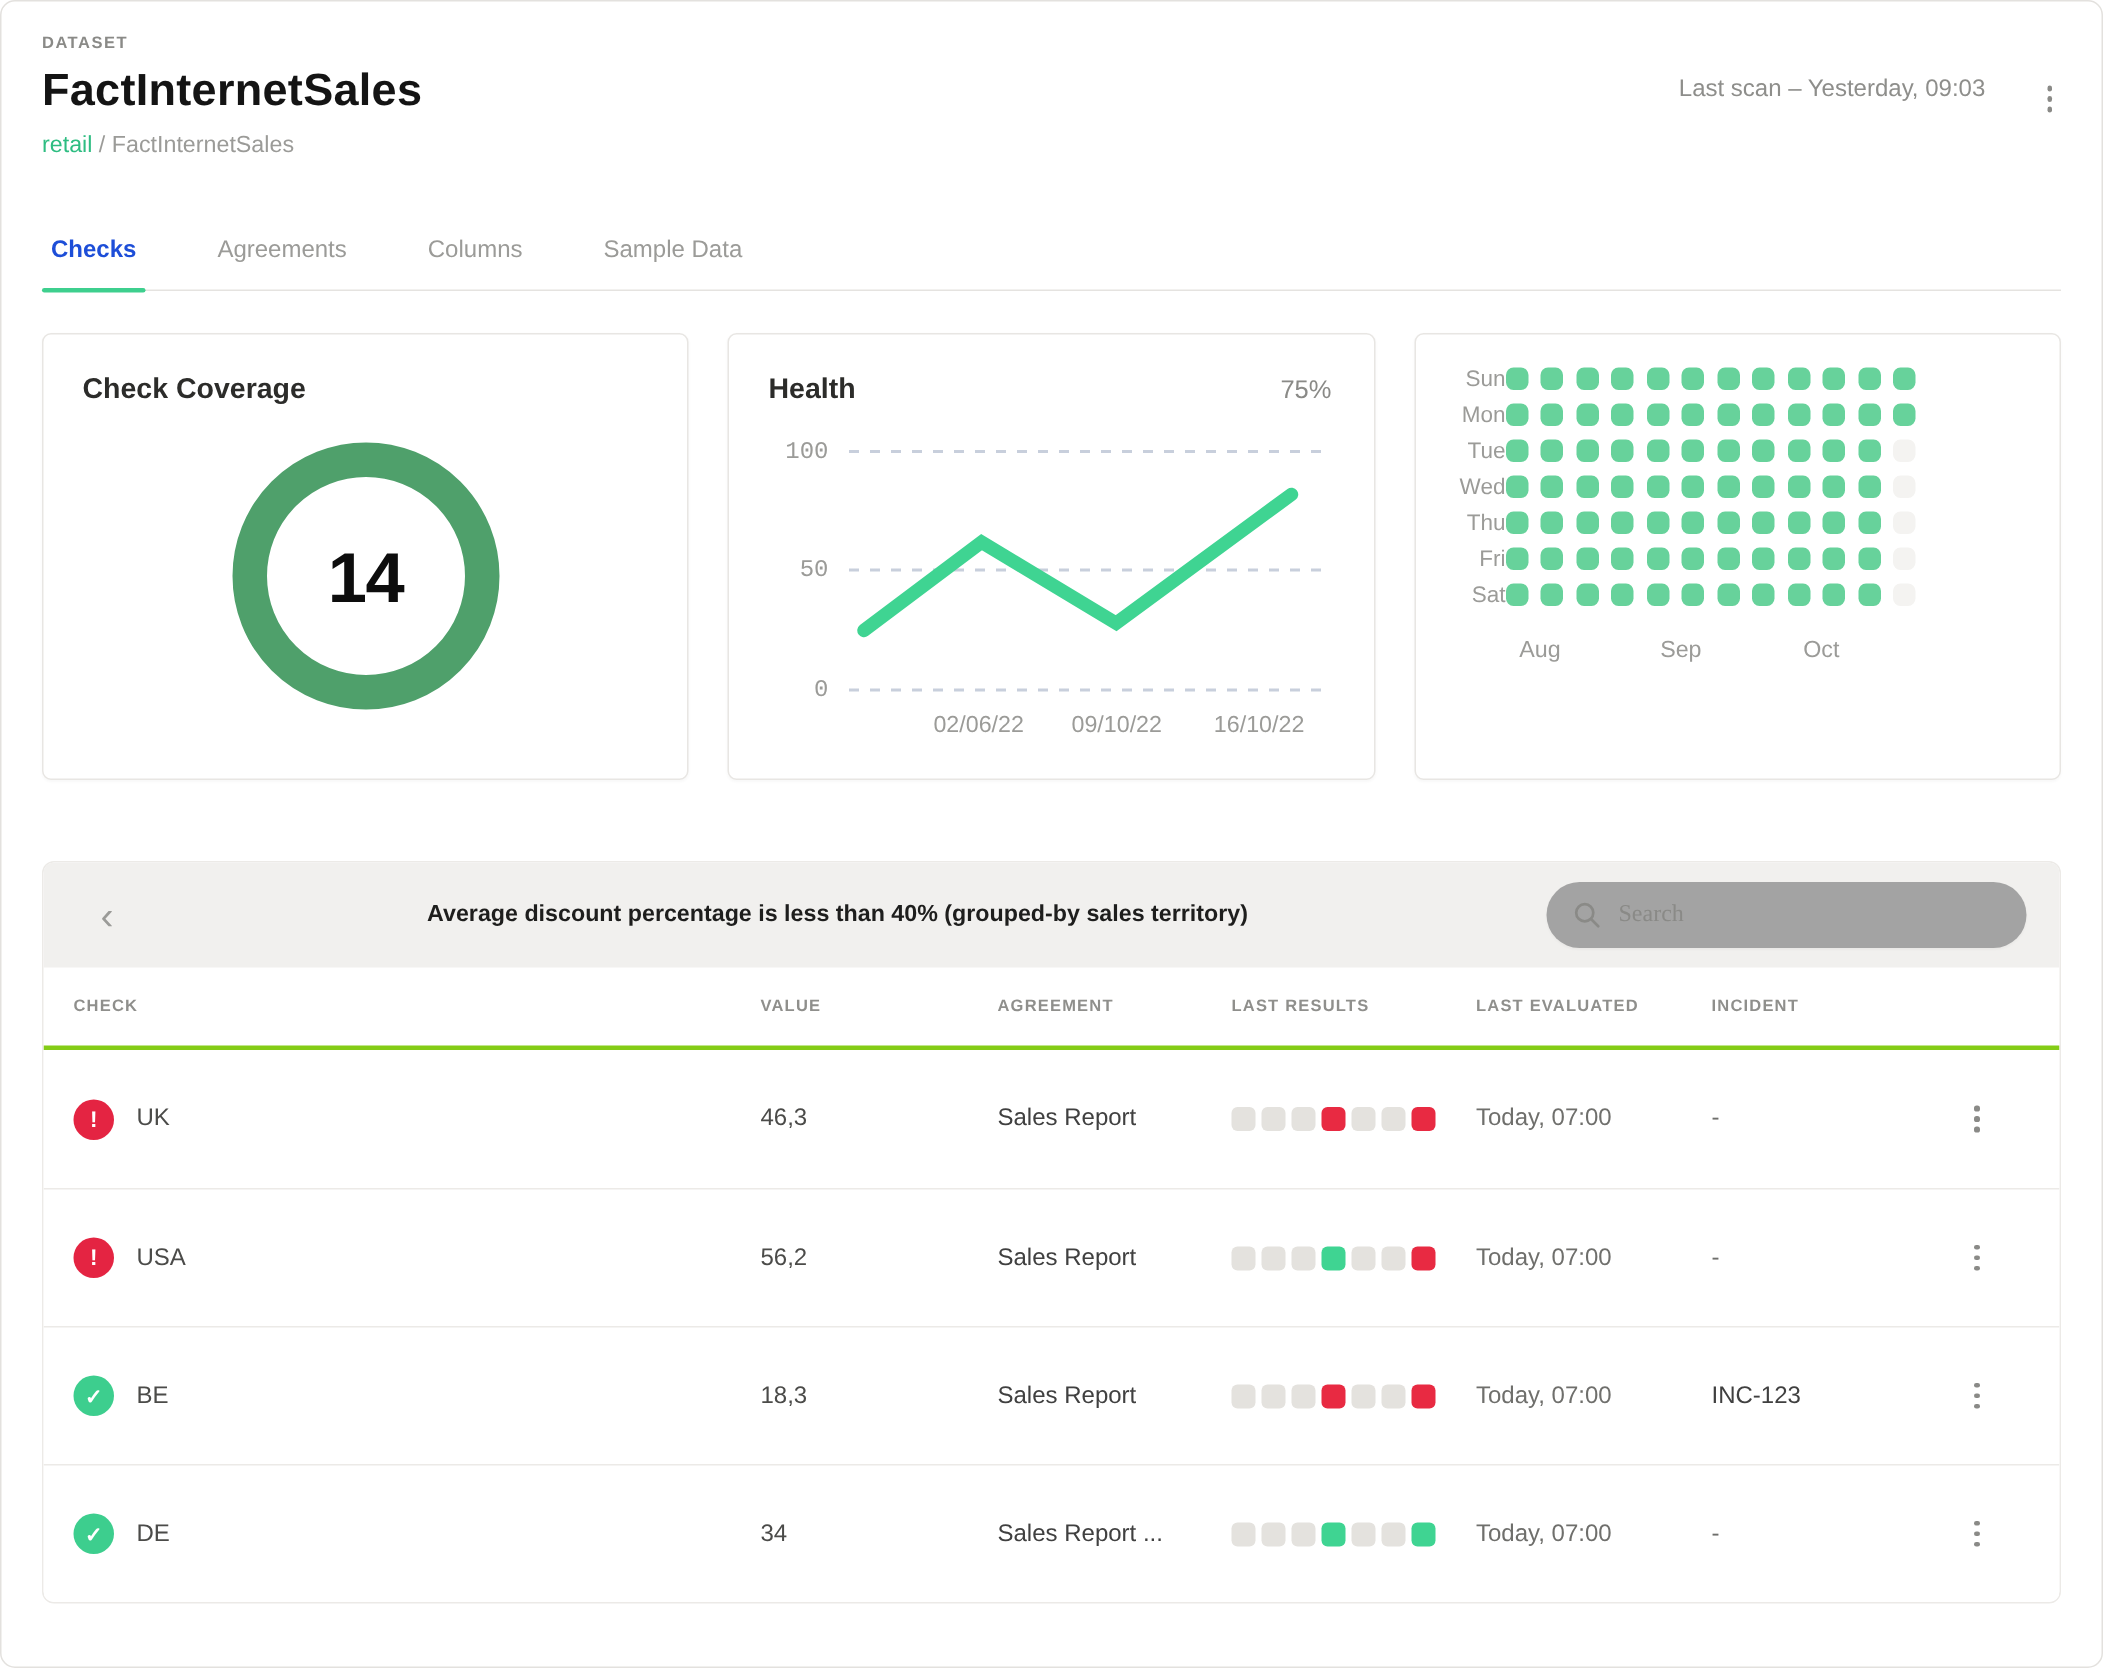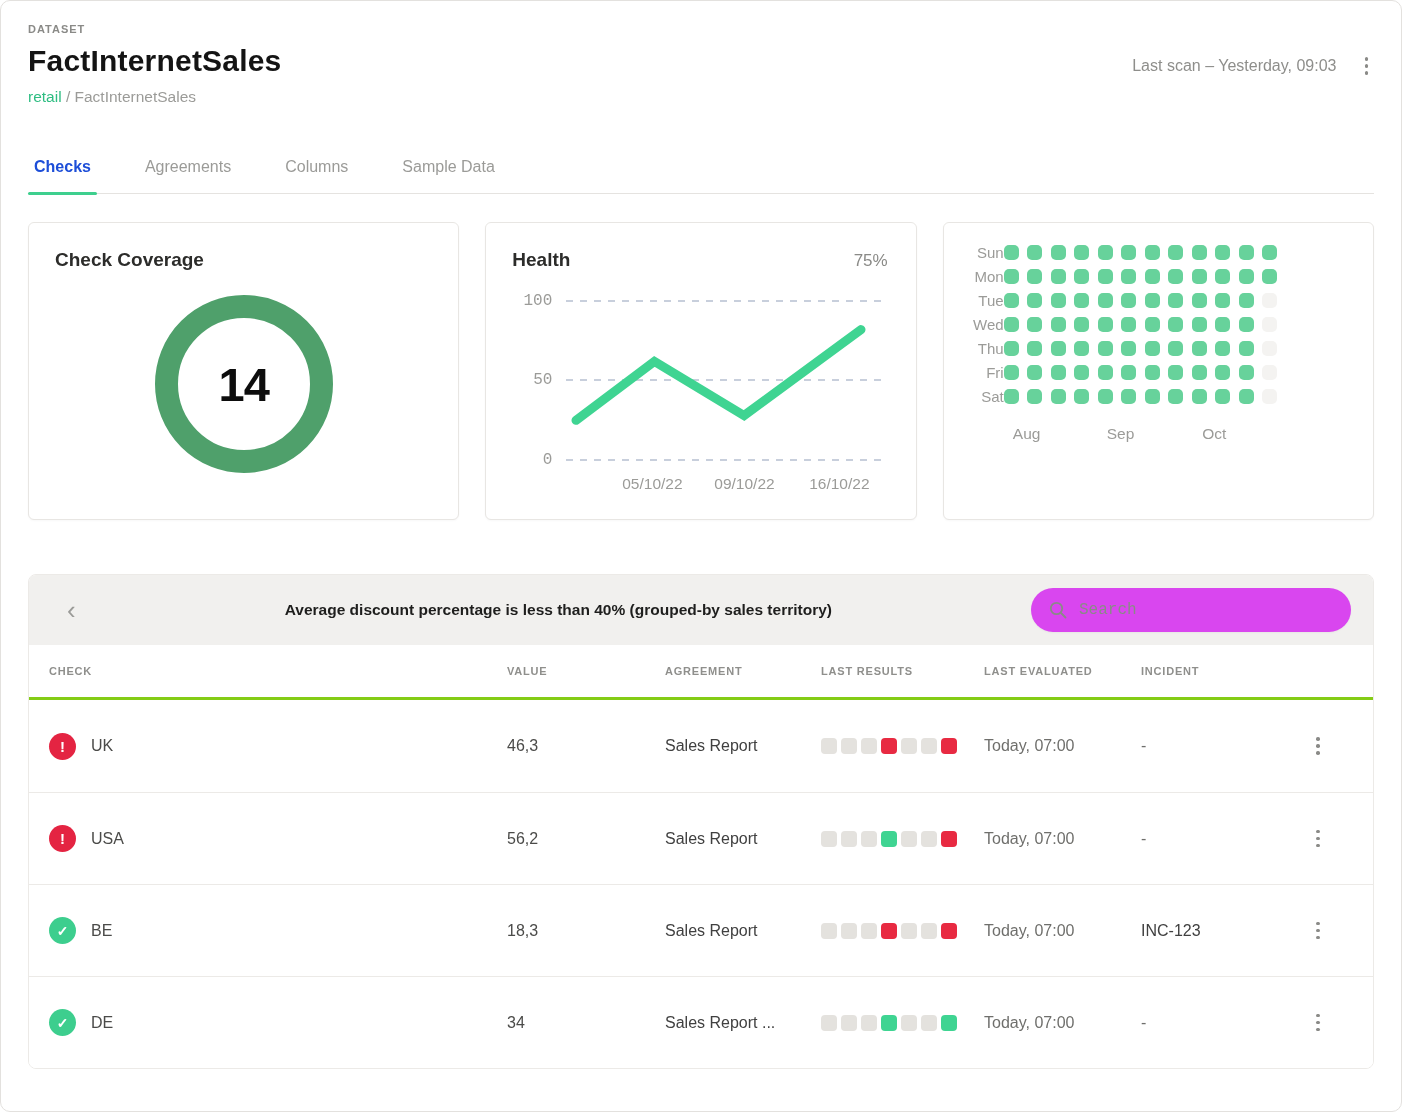--- a/index.html
+++ b/index.html
@@ -7,21 +7,21 @@
   body { font-family: "Liberation Sans", sans-serif; }
   .frame { position:relative; width:1402px; height:1112px; background:#fff;
            border:1px solid #e3e1de; border-radius:10px; overflow:hidden; }
 
   
   .page-header { position:relative; padding:22px 27px 0 27px; }
   .eyebrow { font-size:11px; letter-spacing:1px; color:#8a8a87; font-weight:700; margin-bottom:9px; }
   .page-title { font-size:30px; font-weight:800; color:#141414; letter-spacing:0.2px; margin-bottom:10px; }
   .breadcrumb { font-size:15.5px; color:#9b9b98; }
   .crumb-link { color:#2ebd82; text-decoration:none; cursor:pointer; }
-  .header-right { position:absolute; right:27px; top:50px; display:flex; align-items:center; gap:22px; }
+  .header-right { position:absolute; right:27px; top:50px; display:flex; gap:35px; }
   .last-scan { font-size:16px; color:#8e8e8b; }
   .kebab { background:none; border:none; cursor:pointer; display:flex; flex-direction:column; gap:3.5px; padding:6px; }
   .kebab i { width:3.5px; height:3.5px; border-radius:50%; background:#8a8a87; display:block; }
 
   
   .tabs { margin:52px 27px 0; border-bottom:1px solid #e5e3e0; display:flex; gap:42px; }
   .tab { position:relative; background:none; border:none; cursor:pointer; padding:0 6px 17px;
          font-family:inherit; font-size:16px; color:#9b9b98; }
   .tab.active { color:#1d4ed8; font-weight:700; }
   .tab.active::after { content:""; position:absolute; left:0; right:0; bottom:-2px; height:3px;
@@ -59,22 +59,22 @@
   .inc-month { position:absolute; transform:translateX(-50%); font-size:15.5px; color:#9b9b98; white-space:nowrap; }
 
   
   .table-panel { margin:54px 27px 0; border:1px solid #eceae7; border-radius:8px; overflow:hidden; background:#fff; }
   .toolbar { position:relative; height:70px; background:#f1f0ee; display:flex; align-items:center; }
   .back-btn { background:none; border:none; cursor:pointer; margin-left:28px; font-size:26px;
               line-height:1; color:#9b9b98; padding:4px 10px; font-family:inherit; }
   .toolbar-title { flex:1; text-align:center; font-size:15.5px; font-weight:700; color:#1e1e1d; }
   .search-box { position:relative; margin-right:22px; }
   .search-box svg { position:absolute; left:18px; top:13px; }
-  .search-input { width:320px; height:44px; border:none; border-radius:22px; background:#d946ef;
-                  padding:0 18px 0 48px; font-size:16px; color:#3c3c3a; font-family:Liberation Mono, monospace;
+  .search-input { width:320px; height:44px; border:none; border-radius:22px; background:#a3a3a3;
+                  padding:0 18px 0 48px; font-size:16px; color:#3c3c3a; font-family:Liberation Serif, serif;
                   box-shadow:0 1px 2px rgba(0,0,0,0.04); outline:none; }
   .search-input::placeholder { color:#8a8a87; }
 
   .trow { display:grid; grid-template-columns:460px 158px 156px 163px 157px 140px 1fr; align-items:center; }
   .thead { height:55px; border-bottom:3px solid #84cc16; }
   .th { font-size:11px; font-weight:700; letter-spacing:0.8px; color:#8f8f8c; padding-left:18px; }
   .th:first-child { padding-left:20px; }
   .tbody-row { height:92px; background:#fff; }
   .tbody-row + .tbody-row { border-top:1px solid #eceae7; }
   .cell { font-size:16px; color:#4b4b49; padding-left:18px; display:flex; align-items:center; }
@@ -141,21 +141,21 @@
           <span class="gl-label">50</span>
           <span class="gl-dash"></span>
         </div>
       <div class="gridline g0">
           <span class="gl-label">0</span>
           <span class="gl-dash"></span>
         </div>
       <svg class="health-svg" width="285" height="159">
         <polyline id="health-polyline" fill="none" stroke-width="9" stroke-linecap="round" stroke-linejoin="miter" points="0.0,119.3 78.4,60.4 168.1,114.5 285.0,28.6" stroke="#3FD492"></polyline>
       </svg>
-      <span class="x-label" id="health-xl-0" style="left: 166.095px;">05/10/22</span>
+      <span class="x-label" id="health-xl-0" style="left: 166.095px;">02/06/22</span>
       <span class="x-label" id="health-xl-1" style="left: 258.15px;">09/10/22</span>
       <span class="x-label" id="health-xl-2" style="left: 353.055px;">16/10/22</span>
     </div>
 
     <div class="card">
       <div class="inc-rows" id="incident-grid">
           <div class="inc-row">
             <span class="inc-day">Sun</span>
             <div class="inc-dots">
               <span class="inc-dot" style="background: rgb(103, 210, 155);"></span>

